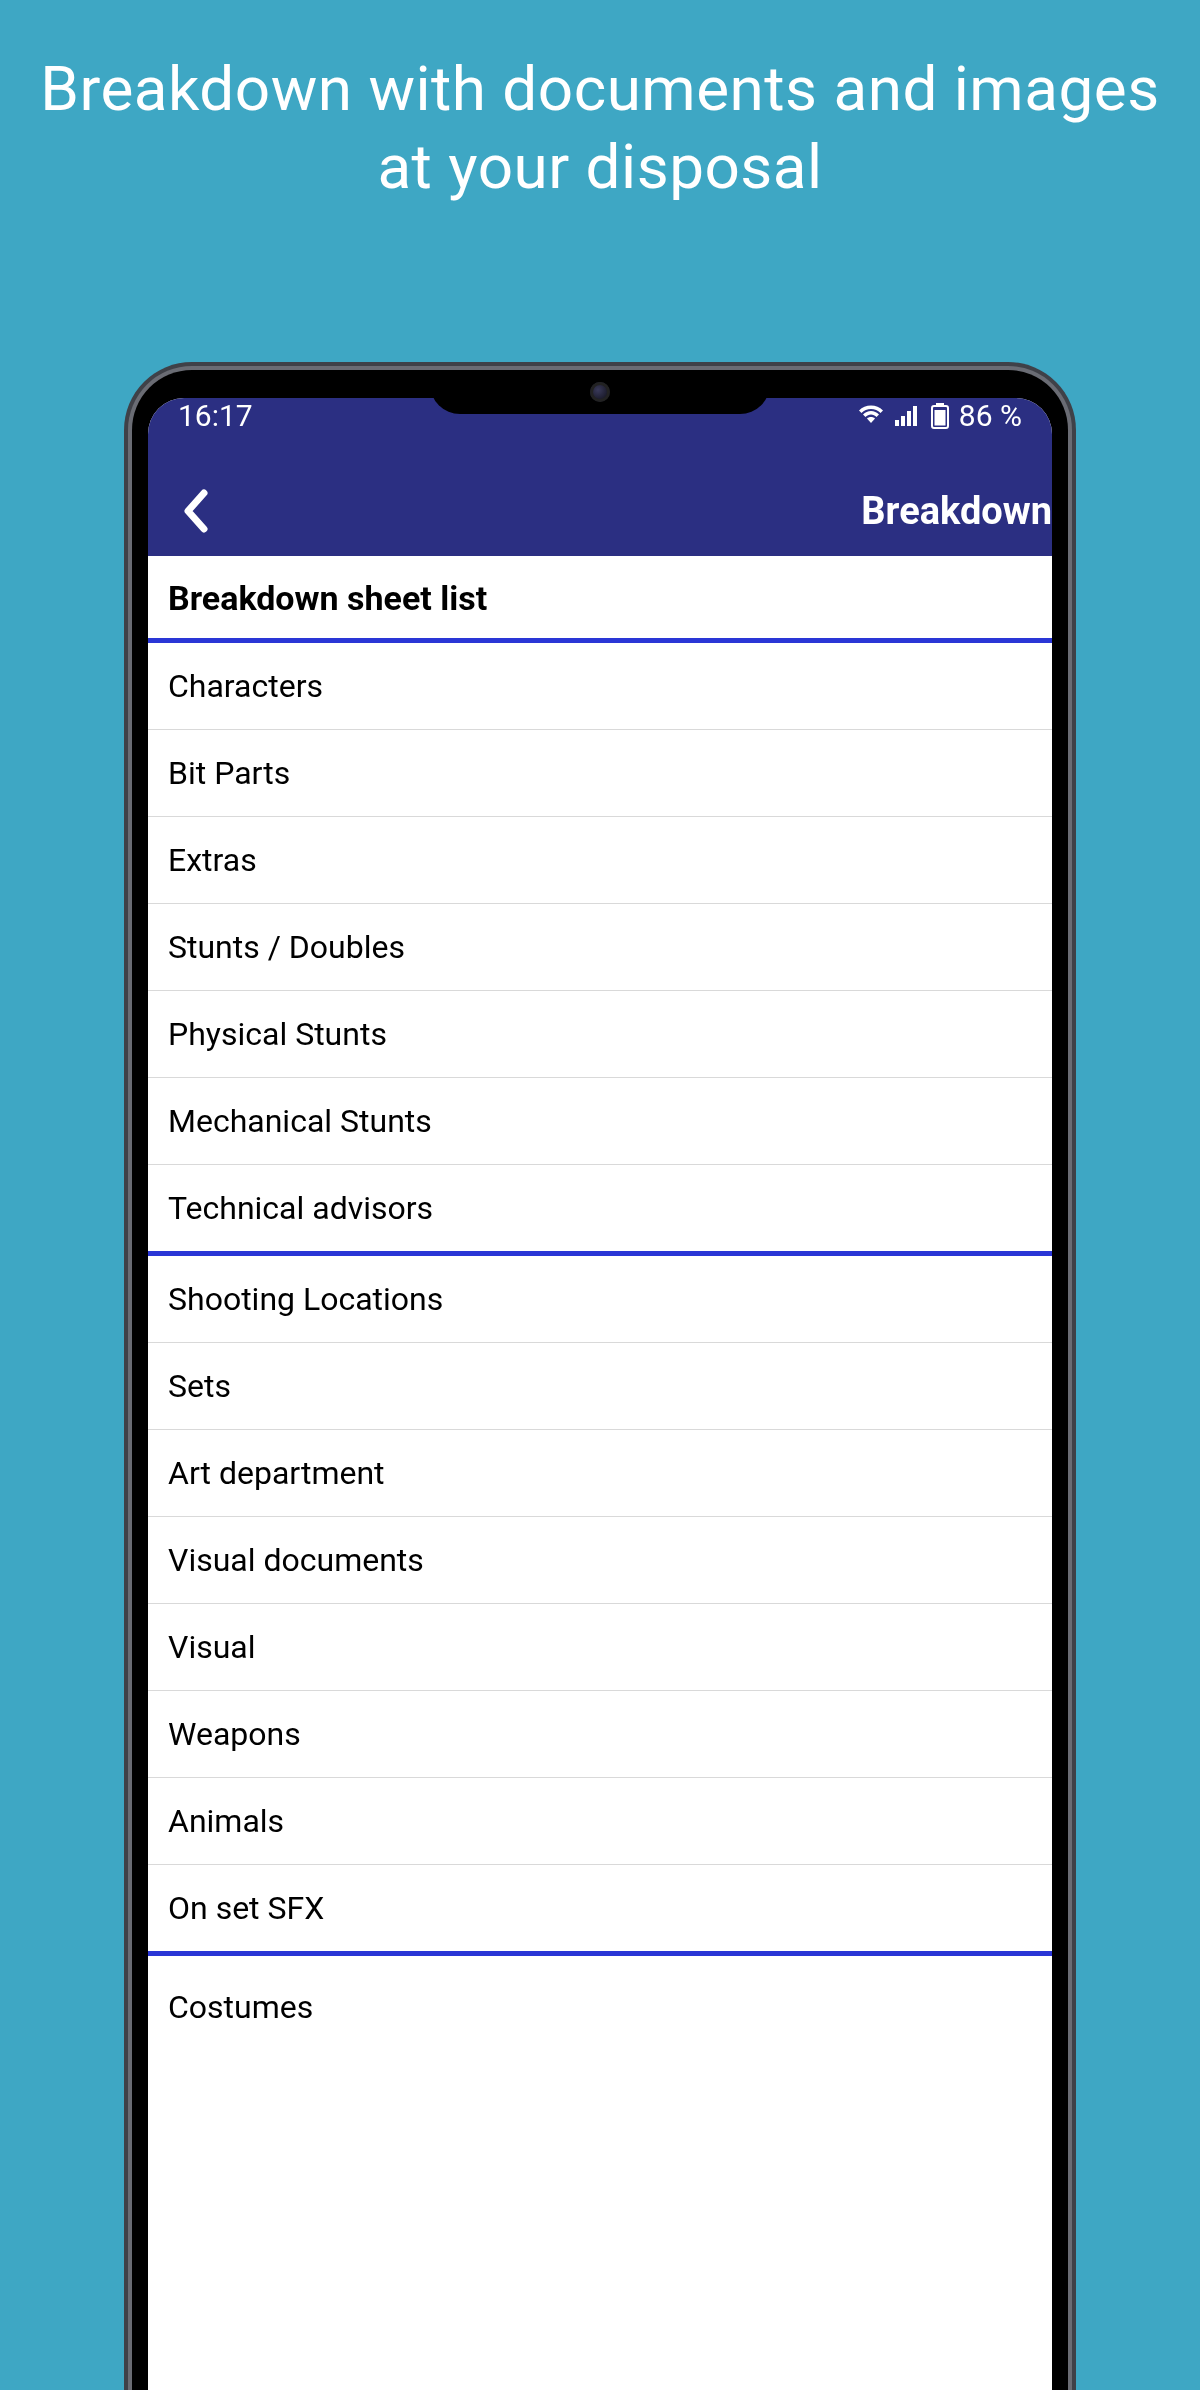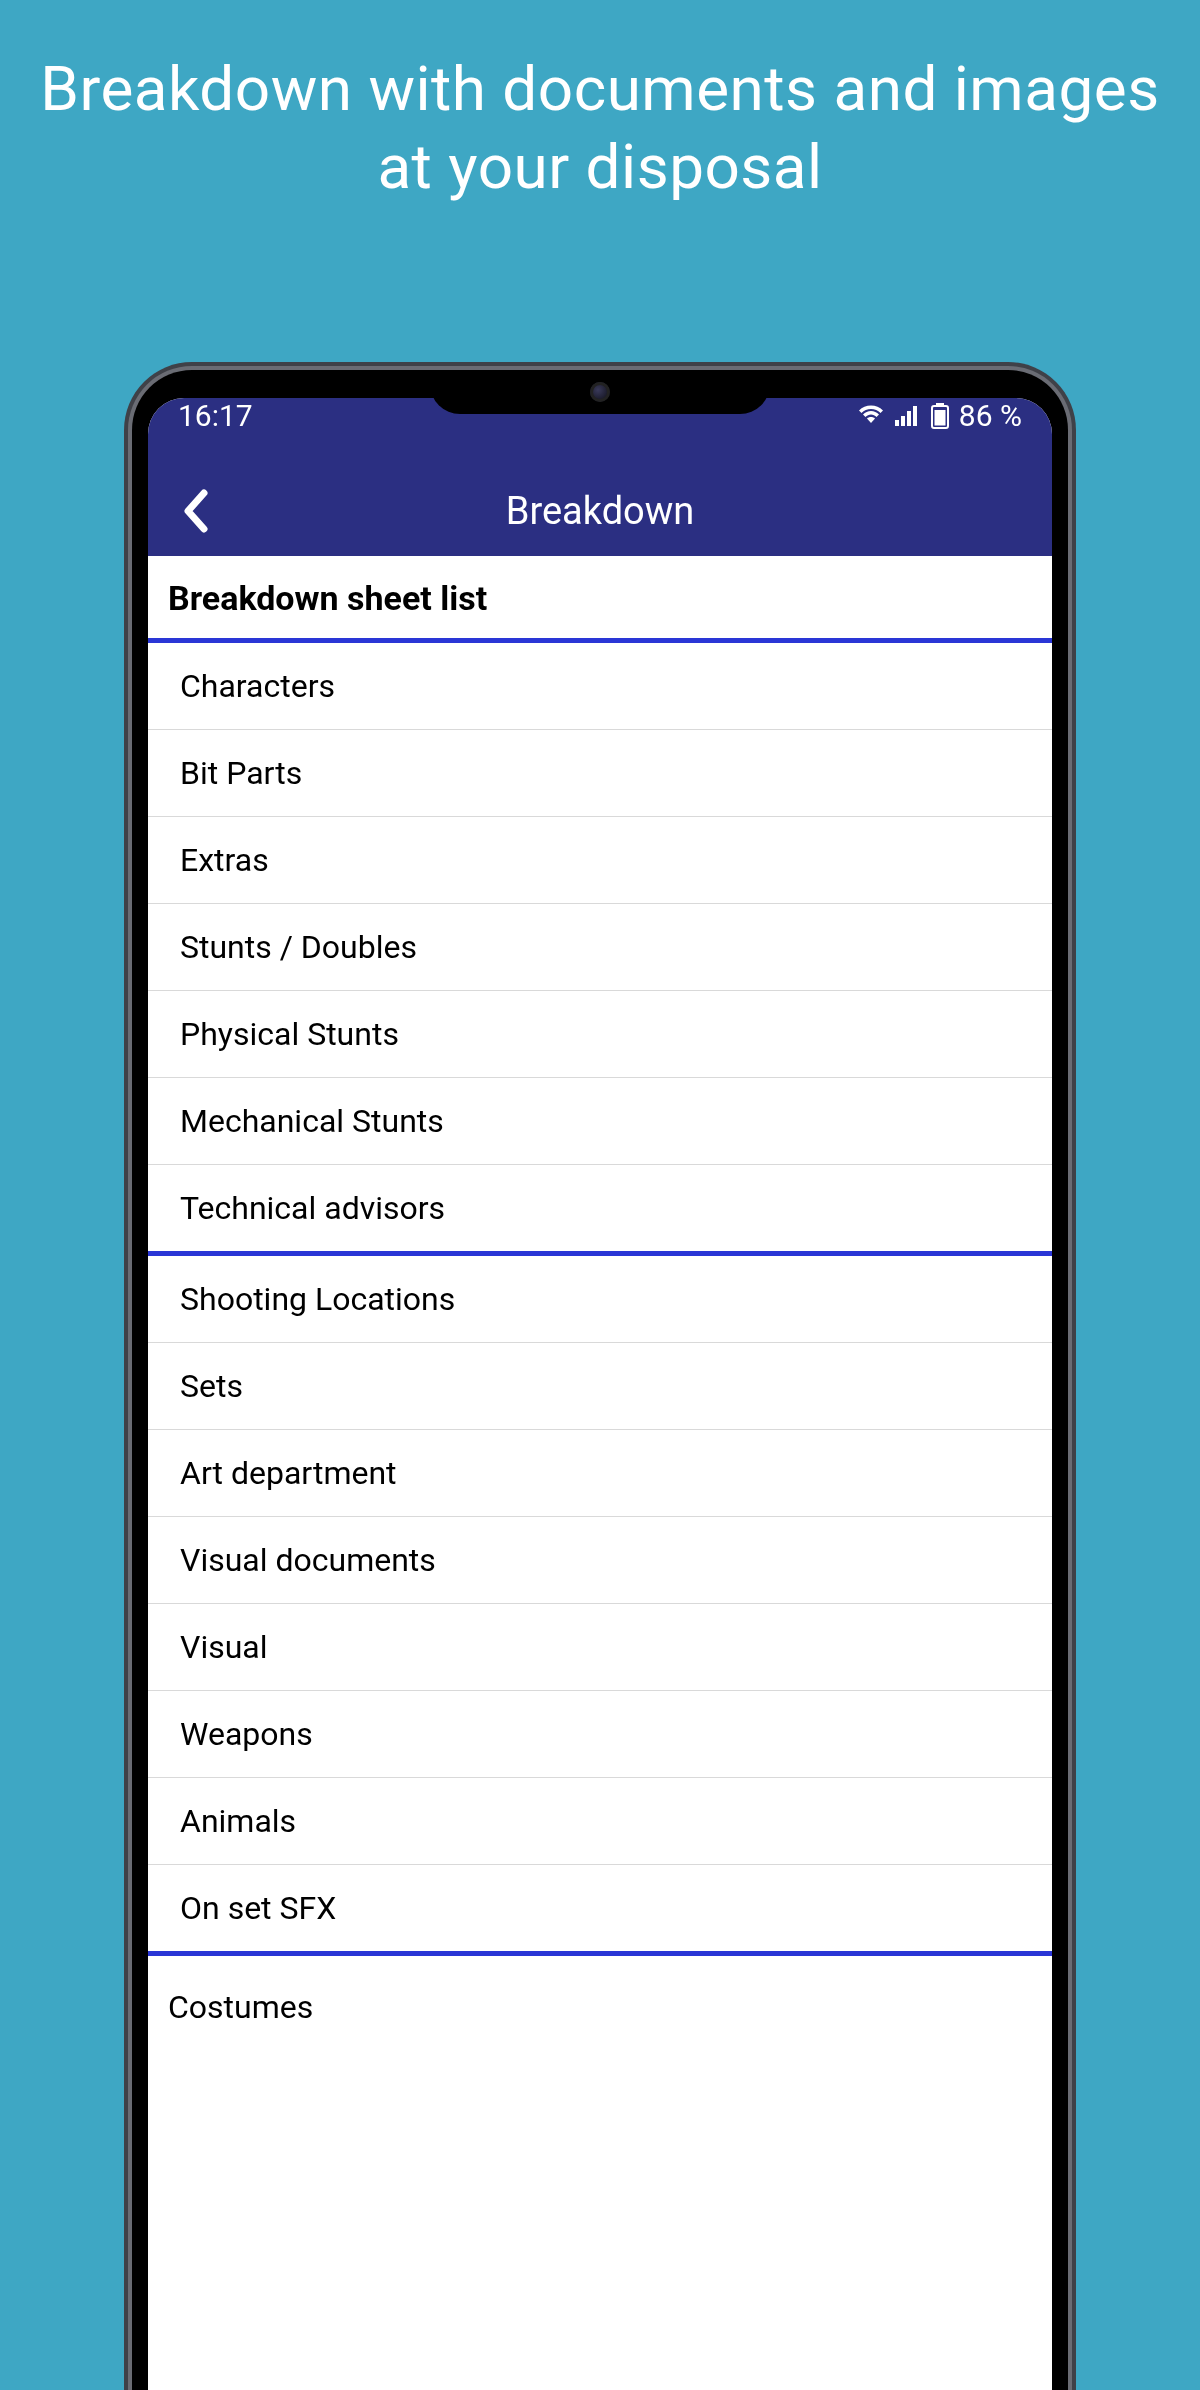--- a/index.html
+++ b/index.html
@@ -95,40 +95,40 @@
     transform: translateY(-50%);
     width: 50px;
     height: 50px;
     display: flex;
     align-items: center;
     justify-content: center;
     cursor: pointer;
   }
   .app-bar-title {
     width: 100%;
-    text-align: center;
+    text-align: right;
     font-size: 38px;
-    font-weight: 400;
+    font-weight: 700;
   }
   .list-container {
     flex: 1;
     overflow: hidden;
     background: #fff;
   }
   .section-header {
     font-size: 34px;
     font-weight: 700;
     color: #000;
     padding: 22px 20px 20px 20px;
     border-bottom: 5px solid #2a36d6;
   }
   .list-item {
     font-size: 32px;
     color: #000;
-    padding: 24px 32px;
+    padding: 24px 20px;
     border-bottom: 1px solid #d9d9d9;
     cursor: pointer;
   }
   .group-end {
     border-bottom: 5px solid #2a36d6;
   }
   .partial-item {
     font-size: 32px;
     color: #000;
     padding: 32px 20px 0 20px;

